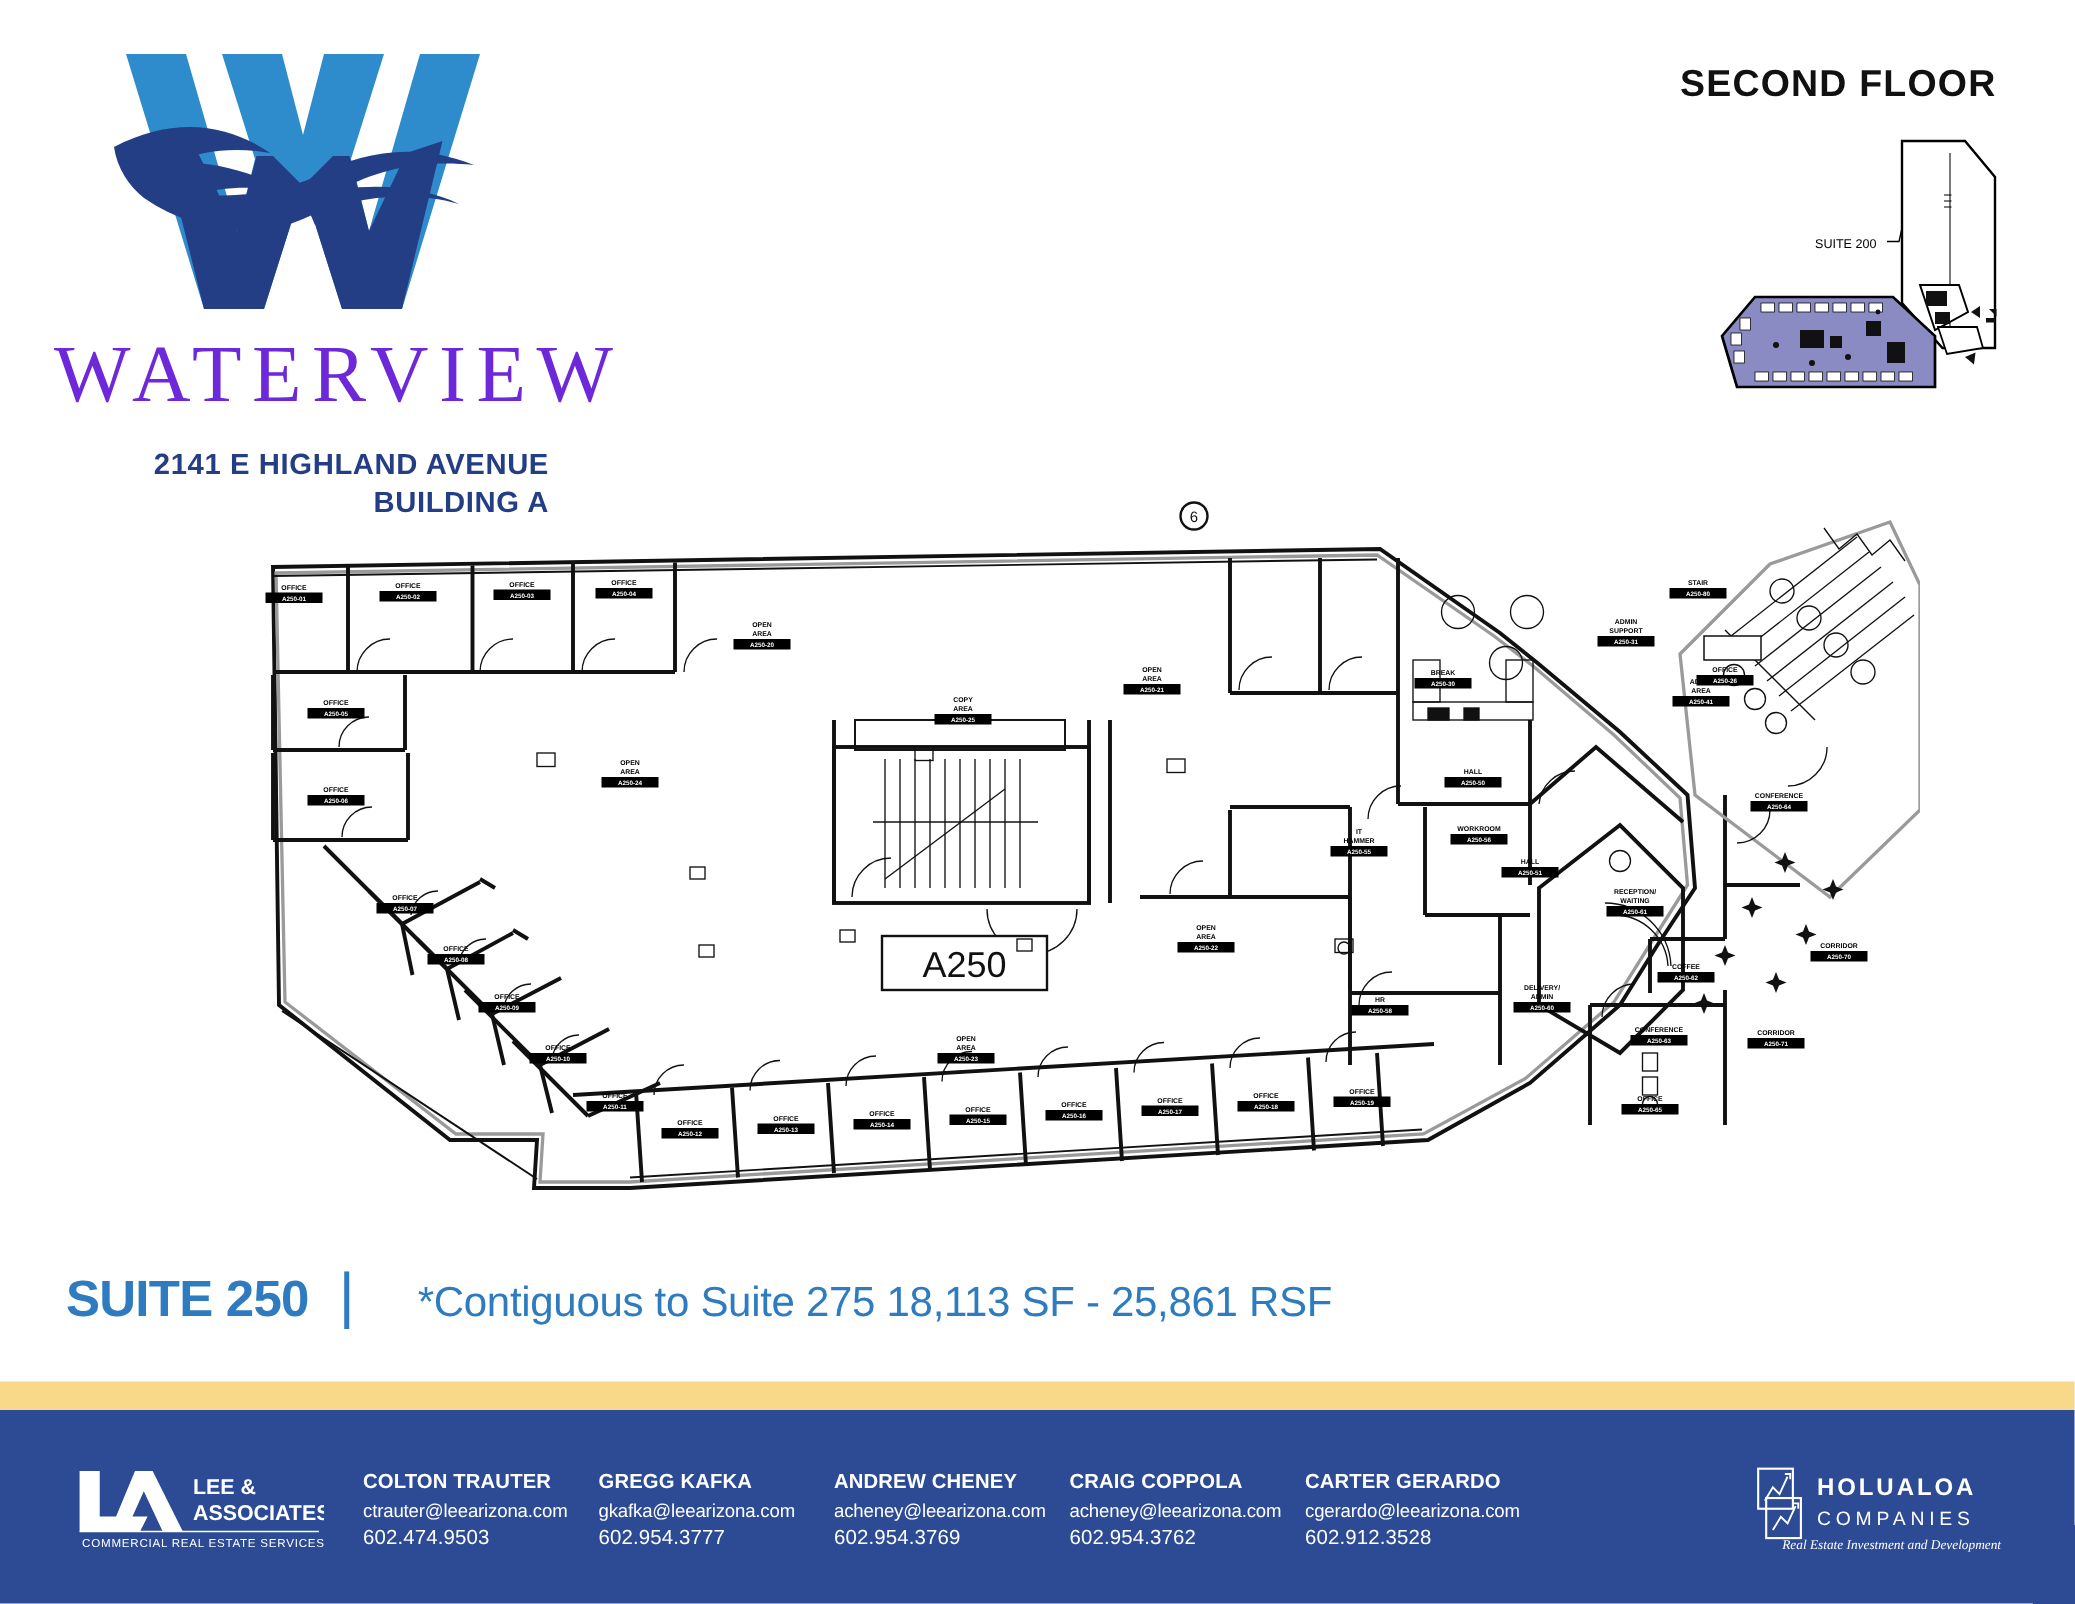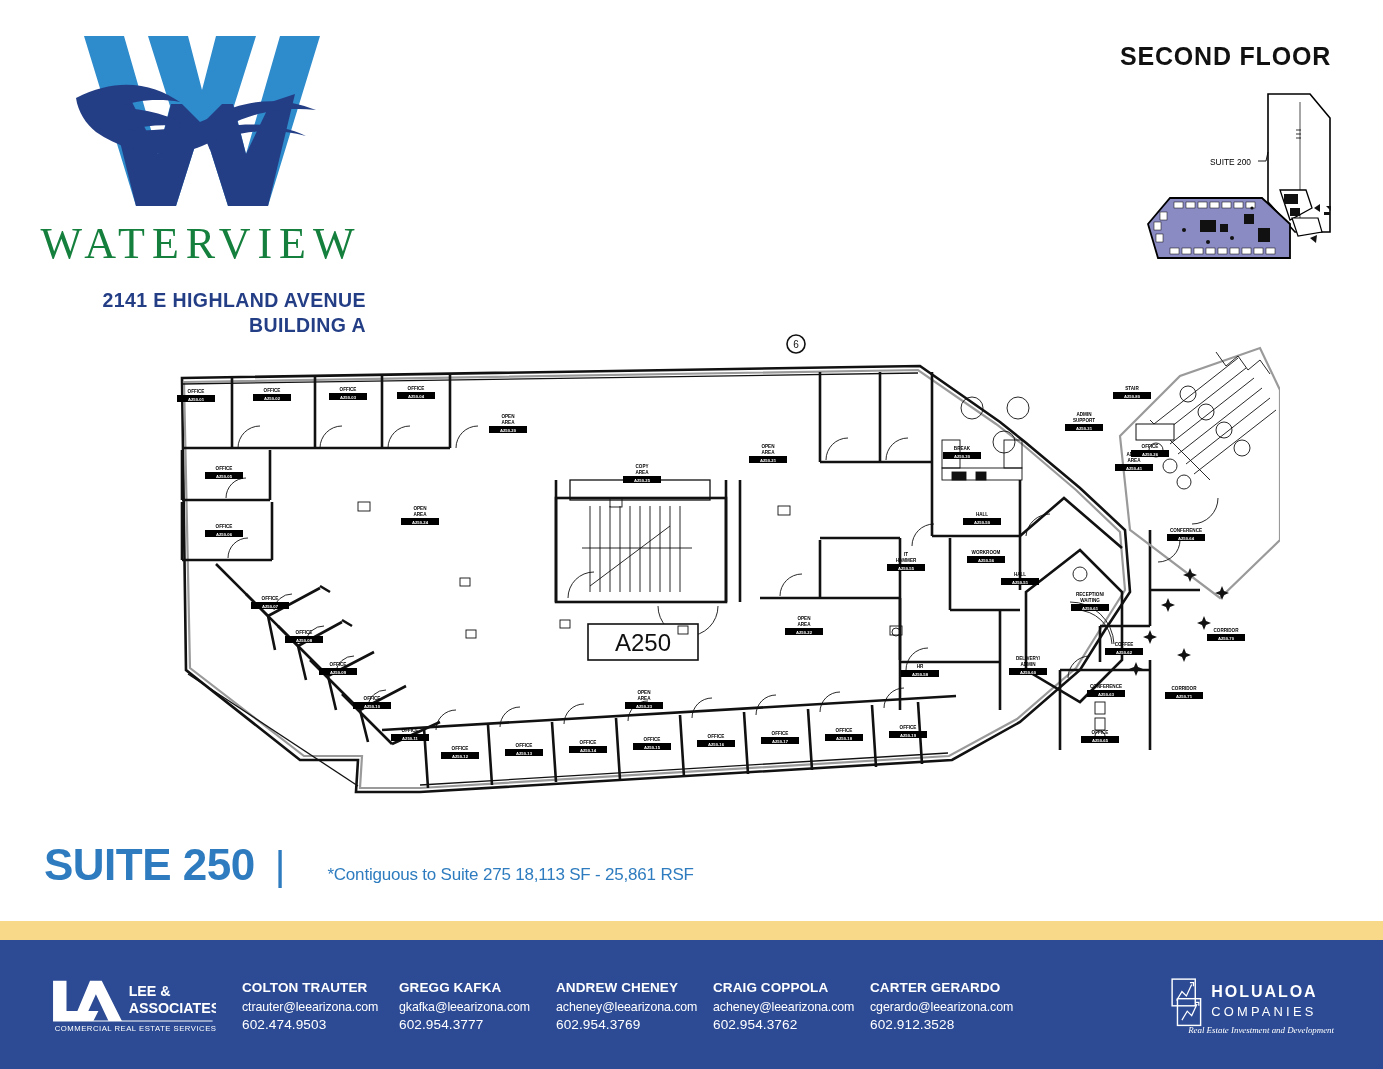--- a/index.html
+++ b/index.html
@@ -18,23 +18,23 @@
   
   #logo-block {
     position: absolute;
     left: 36px; top: 28px;
     width: 330px;
     text-align: center;
   }
   #logo-mark { width: 278px; height: 200px; margin: 0 auto; display:block; }
   #brand-name {
     font-family: "Liberation Serif", serif;
-    font-size: 44px;
+    font-size: 54px;
     letter-spacing: 7px;
-    color: #15803d;
+    color: #6d28d9;
     margin-top: -6px;
     line-height: 1;
     white-space: nowrap;
   }
   #brand-address {
     margin-top: 22px;
     font-size: 19.5px;
     font-weight: bold;
     color: #243E86;
     letter-spacing: 0.4px;
@@ -70,34 +70,34 @@
   
   #suite-banner {
     position: absolute;
     left: 44px; top: 840px;
     display: flex;
     align-items: baseline;
     gap: 0px;
     white-space: nowrap;
   }
   .suite-big {
-    font-size: 44px;
+    font-size: 34px;
     font-weight: bold;
     color: #2E7CBF;
     letter-spacing: -0.5px;
     font-stretch: condensed;
   }
   .suite-divider {
     font-size: 41px;
     font-weight: 400;
     color: #2E7CBF;
     margin: 0 20px;
   }
   .suite-note {
-    font-size: 17px;
+    font-size: 28px;
     color: #2E7CBF;
     margin-left: 22px;
     letter-spacing: -0.2px;
   }
 
   
   #gold-stripe {
     position: absolute;
     left: 0; top: 921px;
     width: 1383px; height: 19px;

